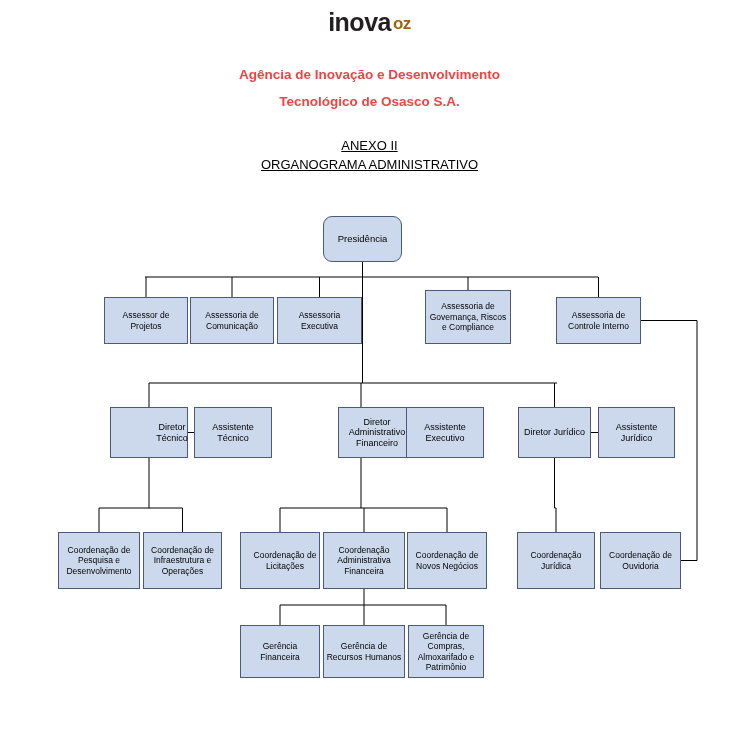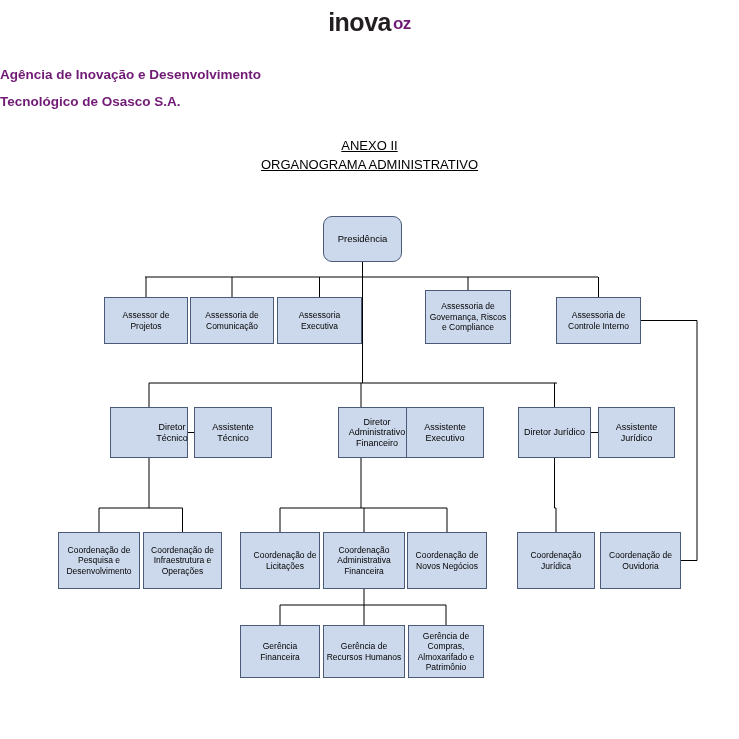--- a/index.html
+++ b/index.html
@@ -22,34 +22,34 @@
     left: 0;
     right: 0;
     top: 8px;
     text-align: center;
     font-size: 25px;
     font-weight: bold;
     letter-spacing: -0.5px;
   }
   .logo .inova { color: #231f20; }
   .logo .oz {
-    color: #701a75;
+    color: #a16207;
     font-size: 17px;
     vertical-align: 2px;
     margin-left: 2px;
   }
 
   .title-line {
     position: absolute;
     left: 0;
     right: 0;
-    text-align: left;
+    text-align: center;
     font-size: 13.5px;
     font-weight: bold;
-    color: #701a75;
+    color: #ef4444;
   }
   .t1 { top: 67px; }
   .t2 { top: 94px; }
 
   .subtitle {
     position: absolute;
     left: 0;
     right: 0;
     text-align: center;
     font-size: 13px;

